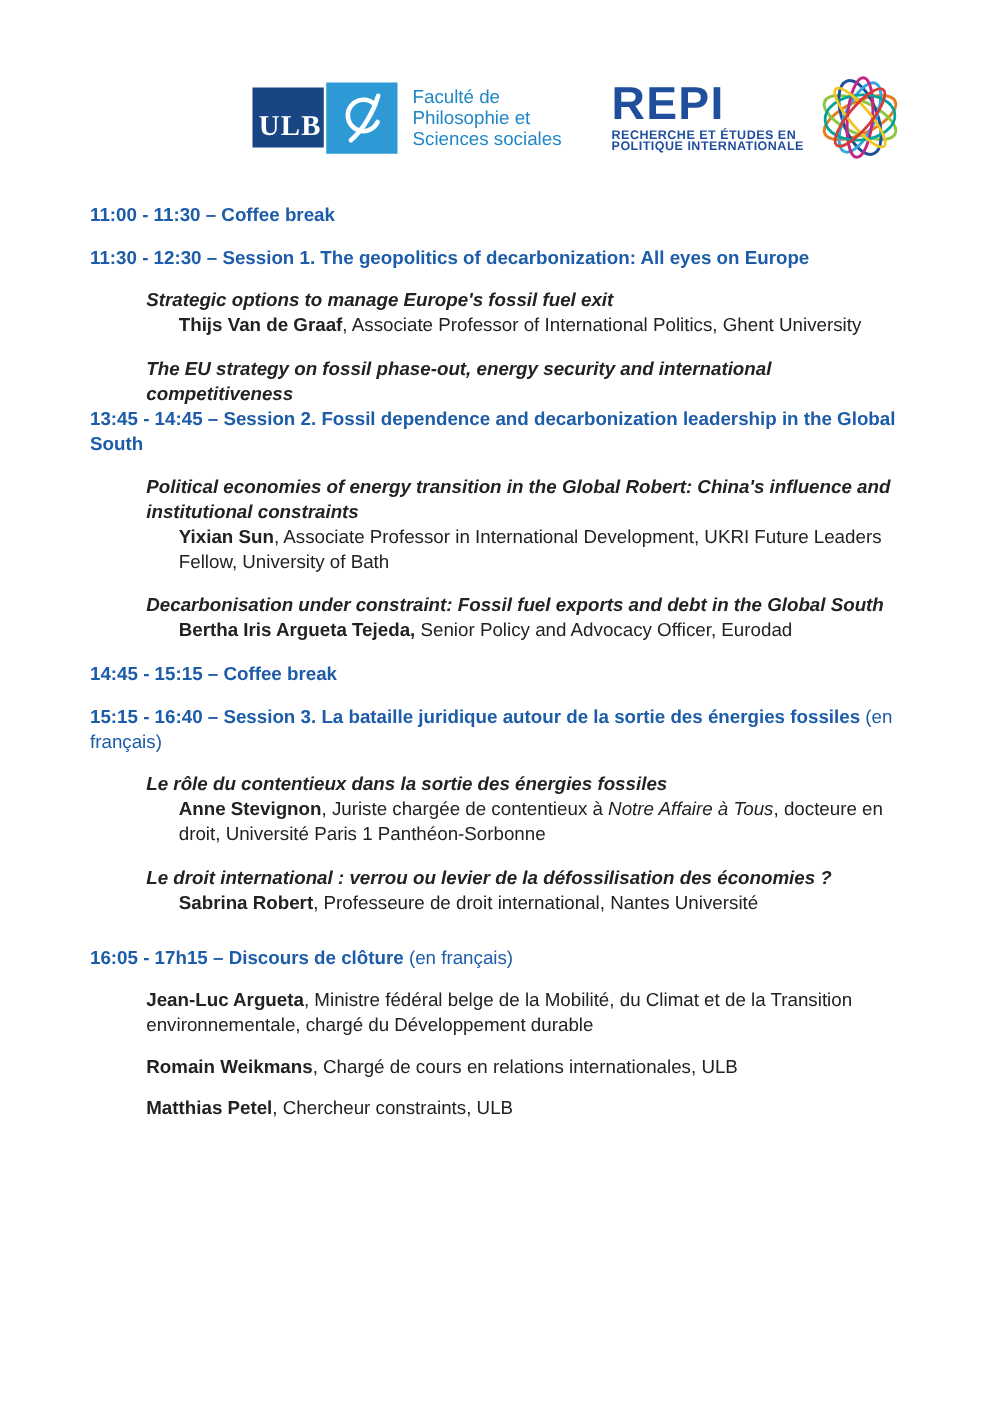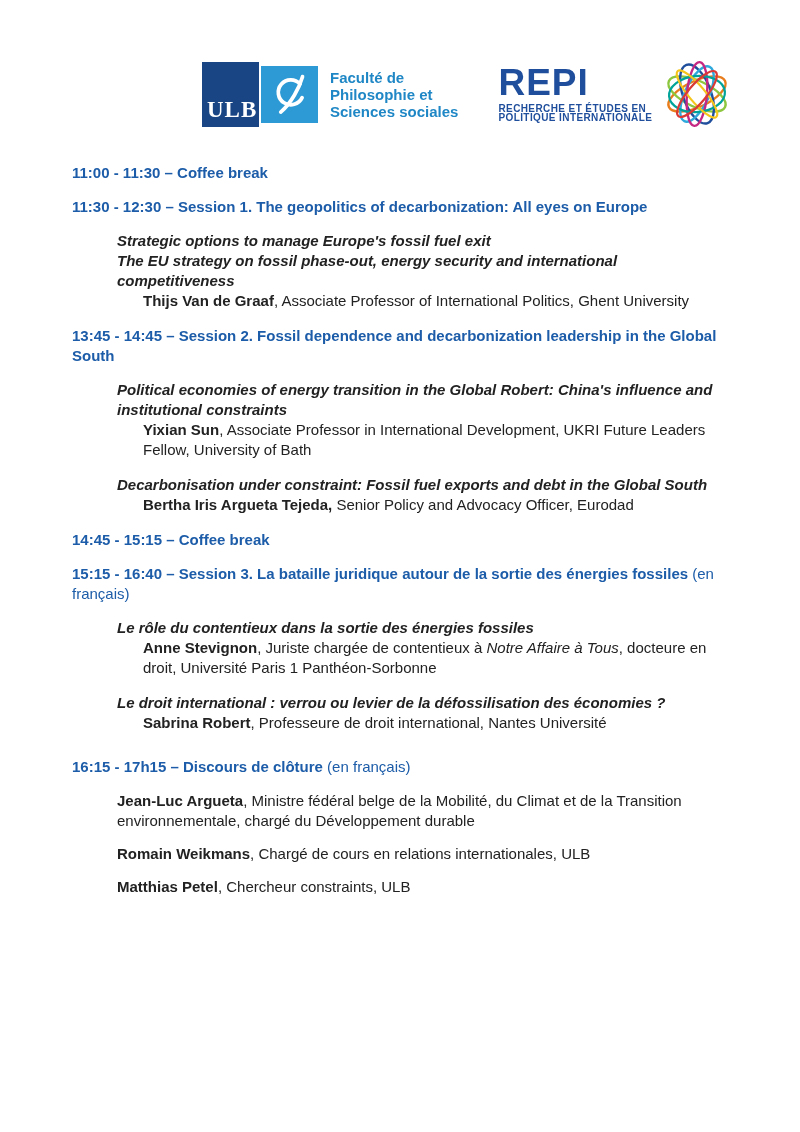--- a/index.html
+++ b/index.html
@@ -13,28 +13,28 @@
   *{box-sizing:border-box;}
   html,body{margin:0;padding:0;background:#ffffff;}
   body{width:800px;height:1132px;overflow:hidden;
        font-family:"Liberation Sans", sans-serif;
        font-size:15px;line-height:20px;color:var(--body-text);}
   .page{width:800px;height:1132px;padding:58px 64px 0 72px;background:#fff;}
 
   
   .header{display:flex;align-items:center;height:72px;margin-bottom:33px;}
   .ulb-group{display:flex;align-items:center;margin-left:130px;}
-  .ulb-square{width:57px;height:65px;background:var(--ulb-navy);
+  .ulb-square{width:57px;height:48px;background:var(--ulb-navy);
               display:flex;align-items:flex-end;justify-content:flex-start;
               padding:0 0 6px 5px;}
   .ulb-square span{font-family:"Liberation Serif", serif;font-weight:700;
                    color:#fff;font-size:23px;line-height:1;letter-spacing:1px;}
   .phi-square{width:57px;height:57px;background:var(--ulb-light);margin-left:2px;
               display:flex;align-items:center;justify-content:center;}
-  .faculty-text{margin-left:12px;color:var(--faculty-blue);font-weight:700;
+  .faculty-text{margin-left:12px;color:var(--faculty-blue);font-weight:400;
                 font-size:15px;line-height:17px;}
   .repi-group{display:flex;align-items:center;margin-left:40px;}
   .repi-acronym{color:var(--repi-blue);font-weight:700;font-size:37px;
                 line-height:0.9;letter-spacing:1px;}
   .repi-sub{color:var(--repi-blue);font-weight:700;font-size:10px;
             line-height:9px;letter-spacing:0.4px;margin-top:5px;}
   .repi-globe{margin-left:8px;}
 
   
   .block{margin:0 0 15px 0;}
@@ -104,32 +104,32 @@
             <ellipse cx="37" cy="37" rx="29" ry="9" fill="none" stroke-width="2.2" stroke="#D93A35"></ellipse>
           </g>
       </svg>
     </div>
   </header>
 
   <main id="schedule">
       <p class="block slot"><span class="seg-bold">11:00 - 11:30 – Coffee break</span></p>
       <p class="block slot"><span class="seg-bold">11:30 - 12:30 – Session 1. The geopolitics of decarbonization: All eyes on Europe</span></p>
       <p class="block title"><span class="seg-regular">Strategic options to manage Europe's fossil fuel exit</span></p>
+      <p class="block speaker"><span class="seg-bold">Thijs Van de Graaf</span><span class="seg-regular">, Associate Professor of International Politics, Ghent University</span></p>
       <p class="block title"><span class="seg-regular">The EU strategy on fossil phase-out, energy security and international competitiveness</span></p>
-      <p class="block speaker"><span class="seg-bold">Thijs Van de Graaf</span><span class="seg-regular">, Associate Professor of International Politics, Ghent University</span></p>
       <p class="block slot"><span class="seg-bold">13:45 - 14:45 – Session 2. Fossil dependence and decarbonization leadership in the Global South</span></p>
       <p class="block title"><span class="seg-regular">Political economies of energy transition in the Global Robert: China's influence and institutional constraints</span></p>
       <p class="block speaker"><span class="seg-bold">Yixian Sun</span><span class="seg-regular">, Associate Professor in International Development, UKRI Future Leaders Fellow, University of Bath</span></p>
       <p class="block title"><span class="seg-regular">Decarbonisation under constraint: Fossil fuel exports and debt in the Global South</span></p>
       <p class="block speaker"><span class="seg-bold">Bertha Iris Argueta Tejeda,</span><span class="seg-regular"> Senior Policy and Advocacy Officer, Eurodad</span></p>
       <p class="block slot"><span class="seg-bold">14:45 - 15:15 – Coffee break</span></p>
       <p class="block slot"><span class="seg-bold">15:15 - 16:40 – Session 3. La bataille juridique autour de la sortie des énergies fossiles</span><span class="seg-regular"> (en français)</span></p>
       <p class="block title"><span class="seg-regular">Le rôle du contentieux dans la sortie des énergies fossiles</span></p>
       <p class="block speaker"><span class="seg-bold">Anne Stevignon</span><span class="seg-regular">, Juriste chargée de contentieux à </span><span class="seg-italic">Notre Affaire à Tous</span><span class="seg-regular">, docteure en droit, Université Paris 1 Panthéon-Sorbonne</span></p>
       <p class="block title"><span class="seg-regular">Le droit international : verrou ou levier de la défossilisation des économies ?</span></p>
       <p class="block speaker"><span class="seg-bold">Sabrina Robert</span><span class="seg-regular">, Professeure de droit international, Nantes Université</span></p>
-      <p class="block slot gap-before"><span class="seg-bold">16:15 - 17h15 – Discours de clôture</span><span class="seg-regular"> (en français)</span></p>
+      <p class="block slot gap-before"><span class="seg-bold">16:05 - 17h15 – Discours de clôture</span><span class="seg-regular"> (en français)</span></p>
       <p class="block person"><span class="seg-bold">Jean-Luc Argueta</span><span class="seg-regular">, Ministre fédéral belge de la Mobilité, du Climat et de la Transition environnementale, chargé du Développement durable</span></p>
       <p class="block person"><span class="seg-bold">Romain Weikmans</span><span class="seg-regular">, Chargé de cours en relations internationales, ULB</span></p>
       <p class="block person"><span class="seg-bold">Matthias Petel</span><span class="seg-regular">, Chercheur constraints, ULB</span></p>
     </main>
 
 </div>
 
 </body></html>

